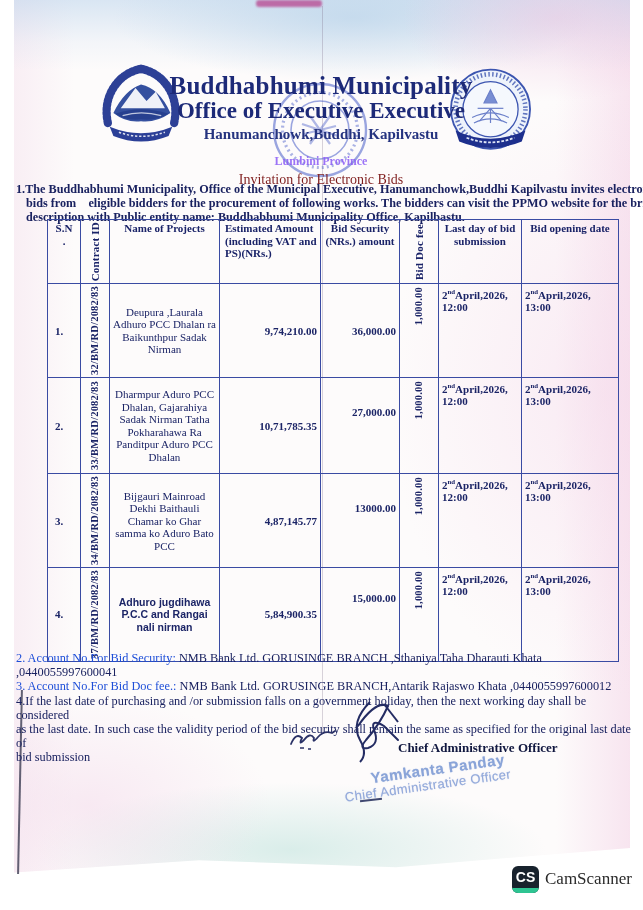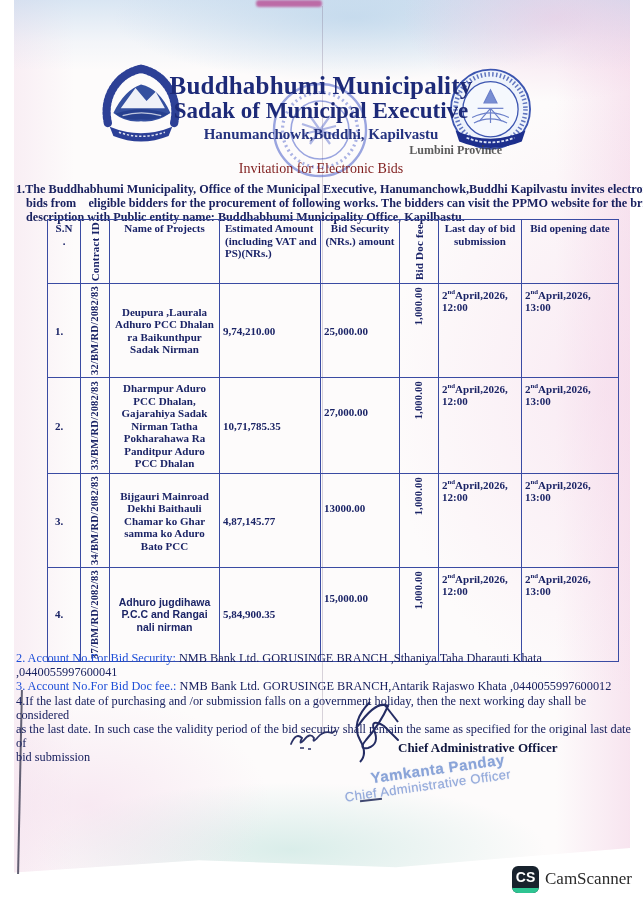--- a/index.html
+++ b/index.html
@@ -22,44 +22,44 @@
   }
   .crease{position:absolute;left:322px;top:6px;width:1px;height:726px;background:rgba(120,100,130,.28);}
   .paper-edge-line{position:absolute;left:19px;top:690px;width:2px;height:184px;background:#3c3c52;transform:rotate(1.2deg);opacity:.8;}
   .top-smudge{position:absolute;left:256px;top:0;width:66px;height:7px;background:#b94f95;border-radius:3px;filter:blur(1px);opacity:.8;}
 
   
   .hdr-center{position:absolute;left:140px;top:72px;width:362px;text-align:center;}
   .hdr-l1{font-size:25px;font-weight:700;letter-spacing:.2px;color:#1d2a78;}
   .hdr-l2{font-size:23px;font-weight:700;color:#1d2a78;margin-top:-2px;}
   .hdr-l3{font-size:15px;font-weight:700;color:#25337f;margin-top:2px;}
-  .hdr-l4{font-size:12px;font-weight:700;color:#404040;margin-top:0;opacity:.85;text-align:right;}
+  .hdr-l4{font-size:12px;font-weight:700;color:#8b5cf6;margin-top:11px;opacity:.85;}
   .hdr-title{font-size:14px;font-weight:400;color:#7f1d1d;margin-top:3px;}
   .hdr-date{font-size:12.5px;font-weight:700;color:#20296b;margin-top:2px;}
   sup{font-size:.62em;}
 
   .emblem{position:absolute;}
   .emblem.left{left:95px;top:62px;}
   .emblem.right{left:443px;top:66px;}
   .stamp-overlay{position:absolute;left:270px;top:80px;opacity:.55;}
 
   
   .intro{position:absolute;left:16px;top:183px;width:614px;font-size:12.2px;line-height:13.8px;font-weight:700;color:#1a2260;}
   .intro div{white-space:pre;}
   .intro .ind{padding-left:10px;}
 
   
   table.bids{position:absolute;left:47px;top:219px;width:571px;border-collapse:collapse;table-layout:fixed;}
   table.bids, table.bids td, table.bids th{border:1.4px solid #3a4ba3;}
   table.bids th{font-size:11px;font-weight:700;color:#1a2368;vertical-align:top;padding:2px 2px;line-height:12.5px;}
   table.bids td{font-size:11px;color:#1b2466;padding:2px 3px;line-height:12.5px;}
   .cell-sn{vertical-align:middle;text-align:left;padding-left:7px !important;font-weight:700;}
-  .cell-proj{text-align:center;vertical-align:middle;font-weight:700;}
+  .cell-proj{text-align:center;vertical-align:middle;font-weight:400;}
   .cell-proj.sans{font-family:"Liberation Sans", sans-serif;font-size:10.5px;font-weight:700;}
-  .cell-amt{text-align:left;vertical-align:middle;font-weight:700;}
+  .cell-amt{text-align:right;vertical-align:middle;font-weight:700;}
   .cell-date{vertical-align:top;text-align:left;font-weight:700;}
   .vwrap{display:flex;justify-content:center;align-items:center;height:100%;}
   .vtext{writing-mode:vertical-rl;transform:rotate(180deg);white-space:nowrap;font-weight:700;font-size:10.5px;letter-spacing:.2px;}
   .cell-vert{vertical-align:middle;text-align:center;}
   .cell-fee{vertical-align:top;text-align:center;padding-top:3px !important;}
   .hdr-vert{vertical-align:middle !important;text-align:center;}
   .hdr-vert .vtext{font-size:11px;}
 
   
   .notes{position:absolute;left:16px;top:651px;width:616px;font-size:12.3px;line-height:14.2px;color:#1a2260;}
@@ -132,21 +132,21 @@
       <circle cx="50" cy="50" r="37.5" stroke-dasharray="2 3"></circle>
     </g>
     <g stroke="#4b5fc9" stroke-width="2.2" fill="none" opacity="0.8">
       <path d="M32,44 L68,56 M34,54 L66,46 M40,36 L60,64 M60,36 L40,64"></path>
     </g>
   </svg>
 </div>
 
 <div class="hdr-center">
   <div class="hdr-l1">Buddhabhumi Municipality</div>
-  <div class="hdr-l2">Sadak of Municipal Executive</div>
+  <div class="hdr-l2">Office of Executive Executive</div>
   <div class="hdr-l3">Hanumanchowk,Buddhi, Kapilvastu</div>
   <div class="hdr-l4">Lumbini Province</div>
   <div class="hdr-title">Invitation for Electronic Bids</div>
 </div>
 
 <div class="intro">
   <div>1.The Buddhabhumi Municipality, Office of the Municipal Executive, Hanumanchowk,Buddhi Kapilvastu invites electronic</div>
   <div class="ind">bids from    eligible bidders for the procurement of following works. The bidders can visit the PPMO website for the brief</div>
   <div class="ind">description with Public entity name: Buddhabhumi Municipality Office, Kapilbastu.</div>
 </div>
@@ -187,21 +187,21 @@
 
   <tr style="height:92px">
     <td class="cell-sn">1.</td>
     <td class="cell-vert">
           <div class="vwrap">
             <span class="vtext">32/BM/RD/2082/83</span>
           </div>
         </td>
     <td class="cell-proj">Deupura ,Laurala Adhuro PCC Dhalan ra Baikunthpur Sadak Nirman</td>
     <td class="cell-amt">9,74,210.00</td>
-    <td class="cell-amt">25,000.00</td>
+    <td class="cell-amt">36,000.00</td>
     <td class="cell-fee"><span class="vtext">1,000.00</span></td>
     <td class="cell-date"><span>2</span><sup>nd</sup><span>April,2026,</span><div>12:00</div></td>
     <td class="cell-date"><span>2</span><sup>nd</sup><span>April,2026,</span><div>13:00</div></td>
   </tr>
 
   <tr style="height:96px">
     <td class="cell-sn">2.</td>
     <td class="cell-vert">
           <div class="vwrap">
             <span class="vtext">33/BM/RD/2082/83</span>

